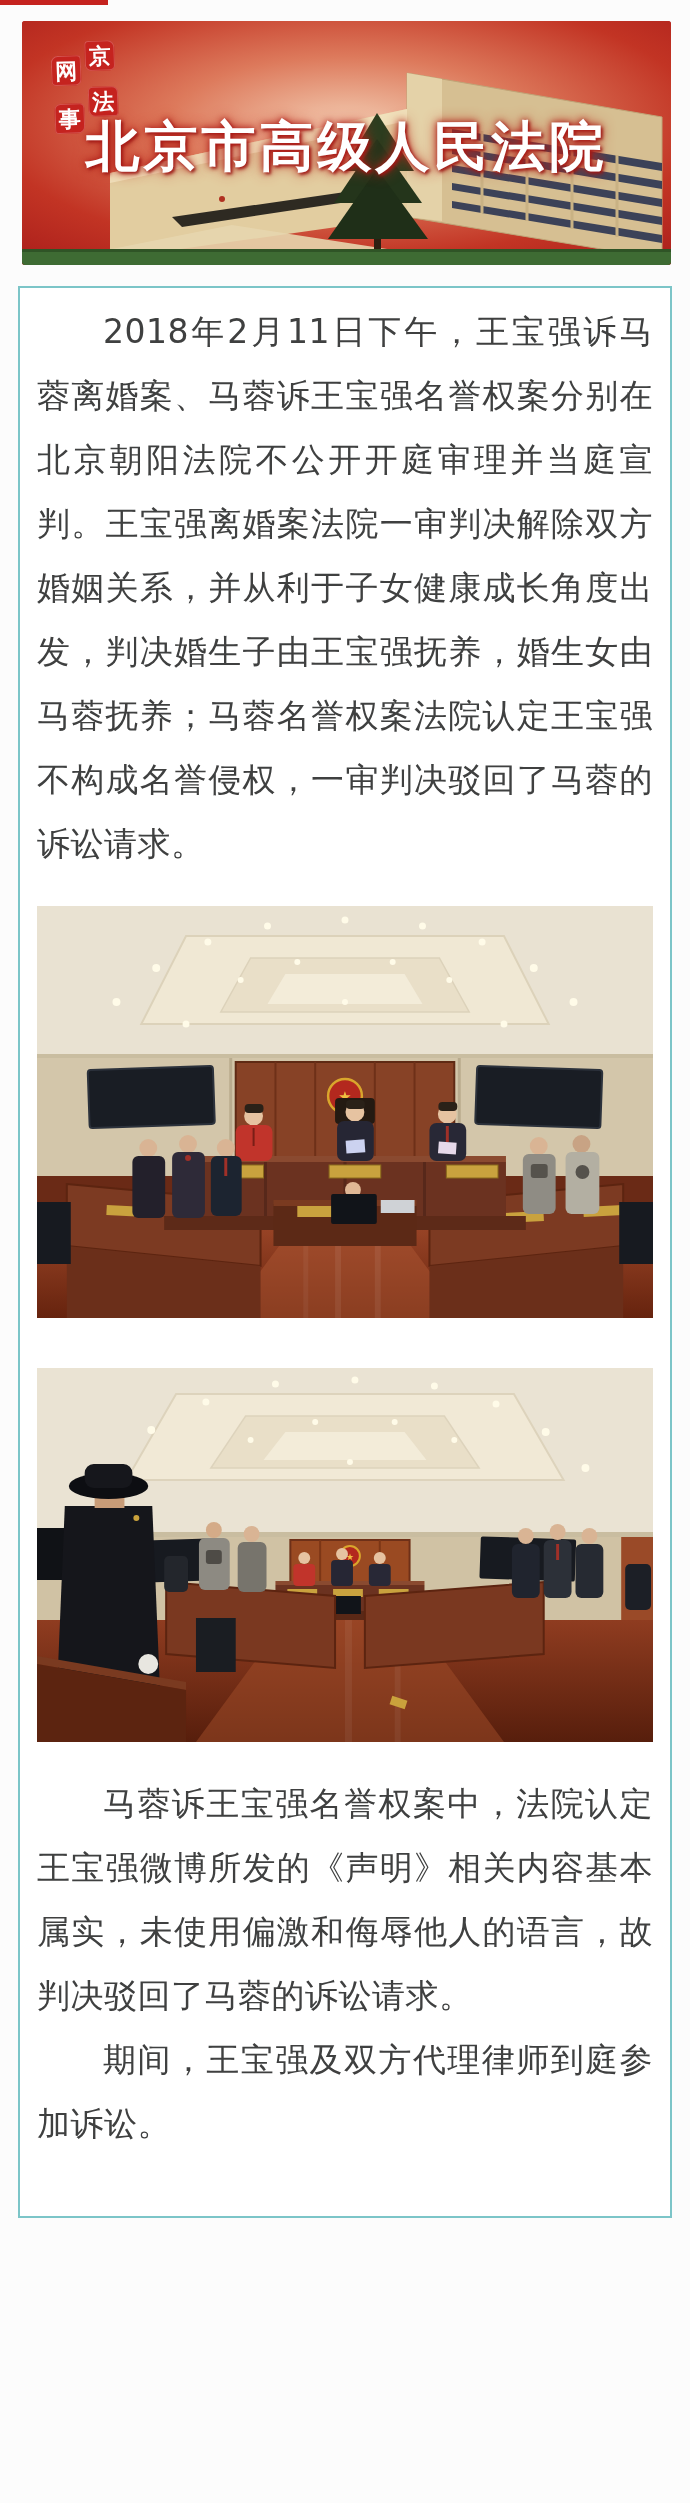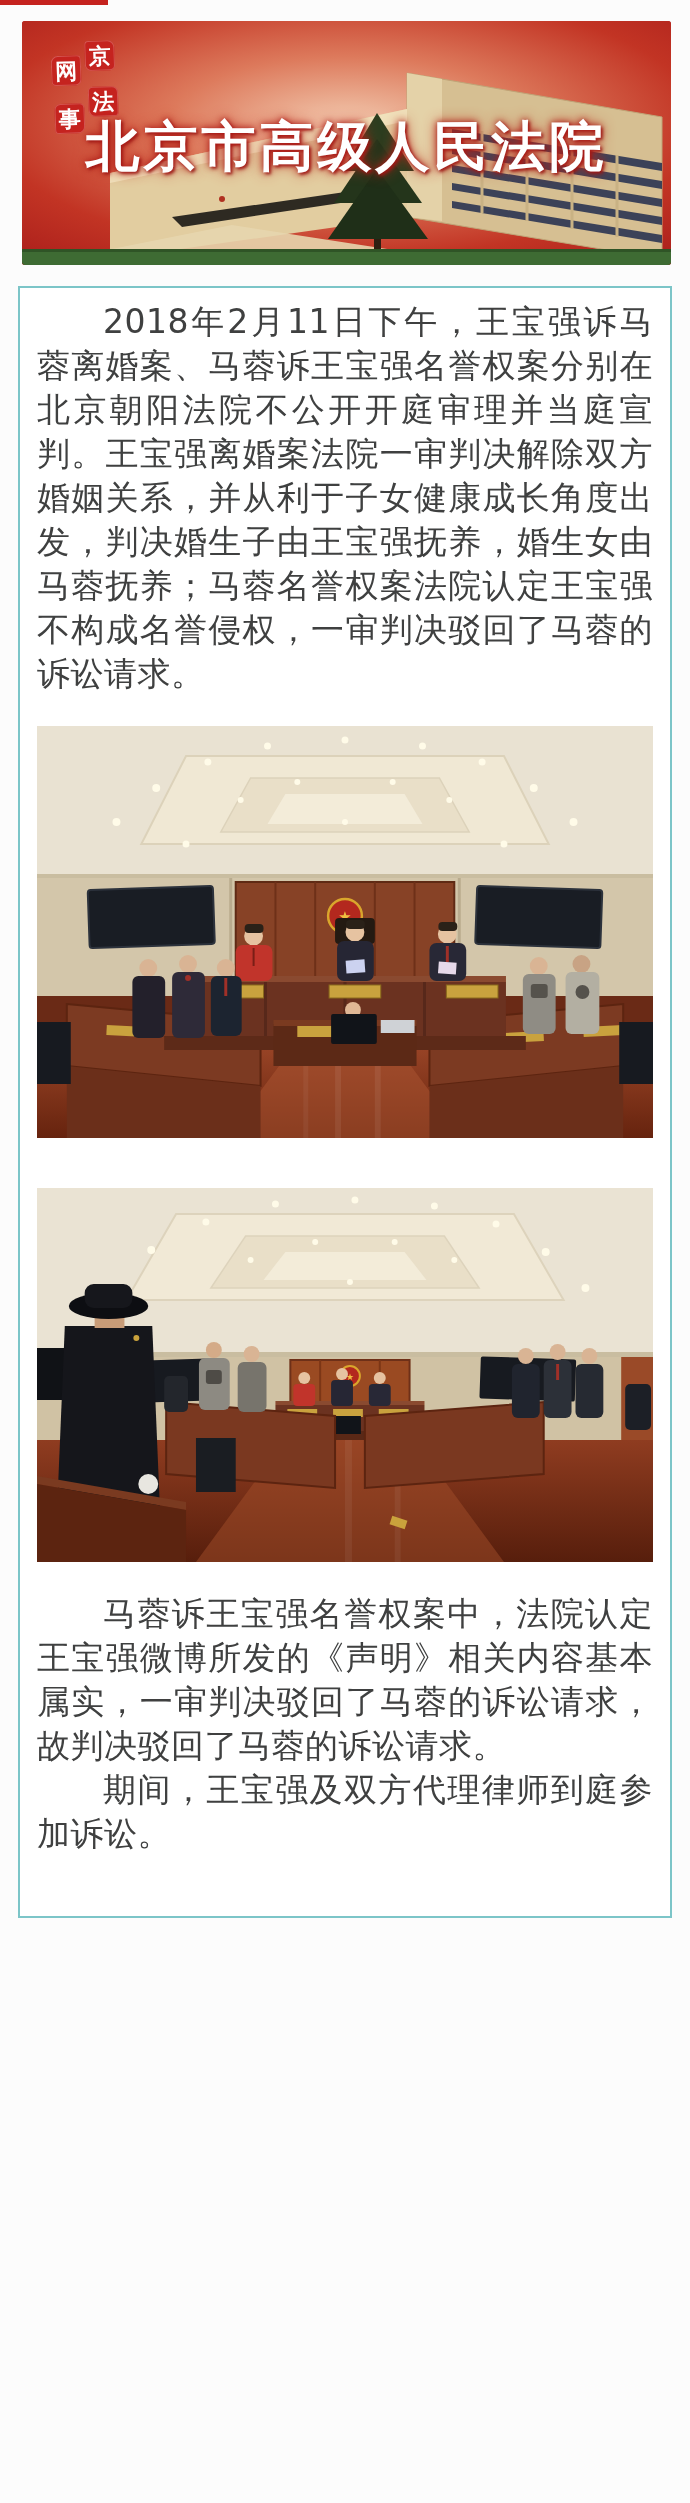--- a/index.html
+++ b/index.html
@@ -33,21 +33,21 @@
   }
   .seal .s-wang{left:0;top:14px;border-radius:7px 4px 6px 5px;}
   .seal .s-jing{left:34px;top:0;border-radius:4px 7px 5px 6px;}
   .seal .s-shi{left:2px;top:62px;border-radius:6px 5px 7px 4px;}
   .seal .s-fa{left:36px;top:46px;border-radius:5px 6px 4px 7px;}
   .card{
     position:absolute;left:18px;top:286px;width:616px;
     padding:12px 17px 60px;border:2px solid #7cc5c8;background:#ffffff;
   }
   .card p{
-    margin:0;font-size:33px;line-height:44px;color:#3f4040;
+    margin:0;font-size:33px;line-height:64px;color:#3f4040;
     text-align:justify;text-indent:2em;letter-spacing:0.5px;
   }
   .photo{width:616px;overflow:hidden;background:#6a2a16;}
   .photo svg{display:block;width:100%;height:100%;}
   .photo-1{height:412px;margin:30px 0 28px;}
   .photo-2{height:374px;margin:50px 0 30px;}
 </style>
 </head>
 <body>
 
@@ -362,16 +362,16 @@
         <circle cx="112" cy="296" r="10" fill="#e8e6e0"></circle>
         <circle cx="100" cy="150" r="3" fill="#caa23c"></circle>
       </g>
       <g>
         <polygon points="0,288 150,314 150,322 0,296" fill="#7a3a20"></polygon>
         <polygon points="0,296 150,322 150,374 0,374" fill="#5c2410"></polygon>
       </g>
     </svg>
   </div>
 
-  <p>马蓉诉王宝强名誉权案中，法院认定王宝强微博所发的《声明》相关内容基本属实，一审判决驳回了马蓉的诉讼请求，故判决驳回了马蓉的诉讼请求。</p>
+  <p>马蓉诉王宝强名誉权案中，法院认定王宝强微博所发的《声明》相关内容基本属实，未使用偏激和侮辱他人的语言，故判决驳回了马蓉的诉讼请求。</p>
   <p>期间，王宝强及双方代理律师到庭参加诉讼。</p>
 
 </div>
 
 </body></html>

